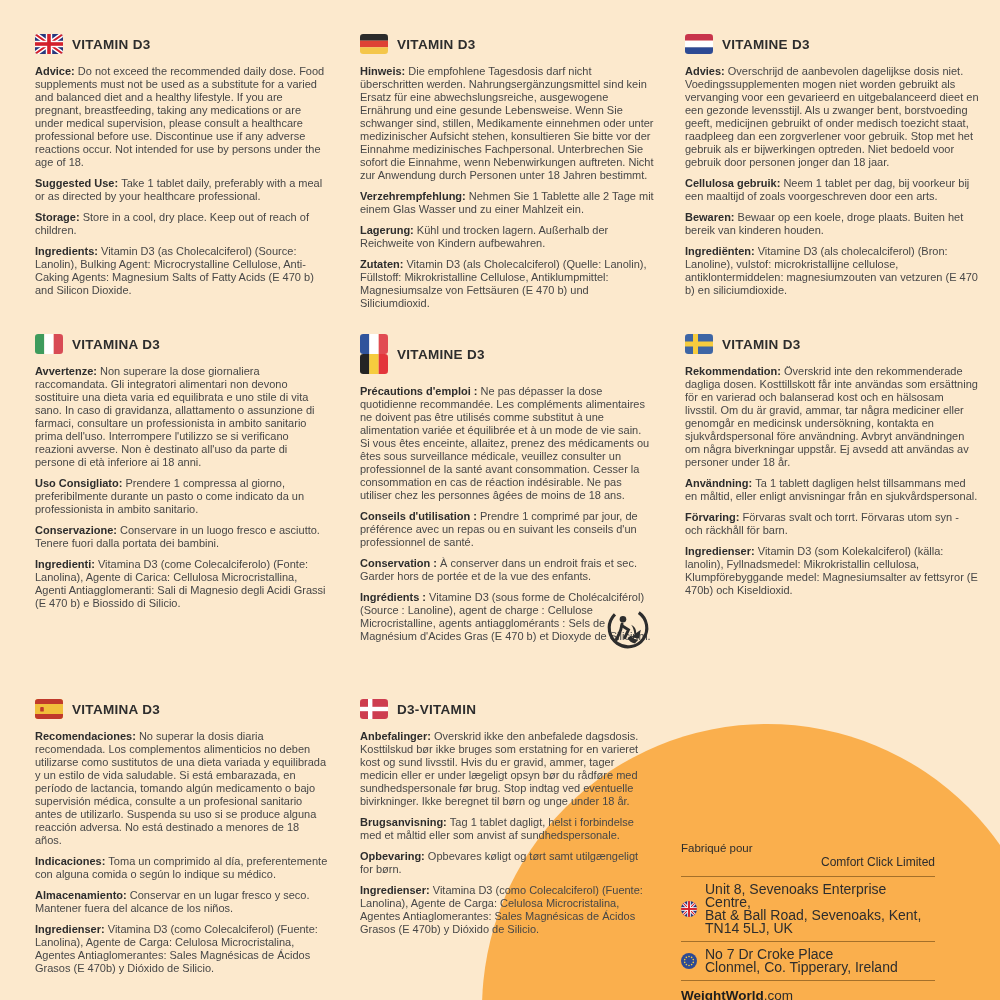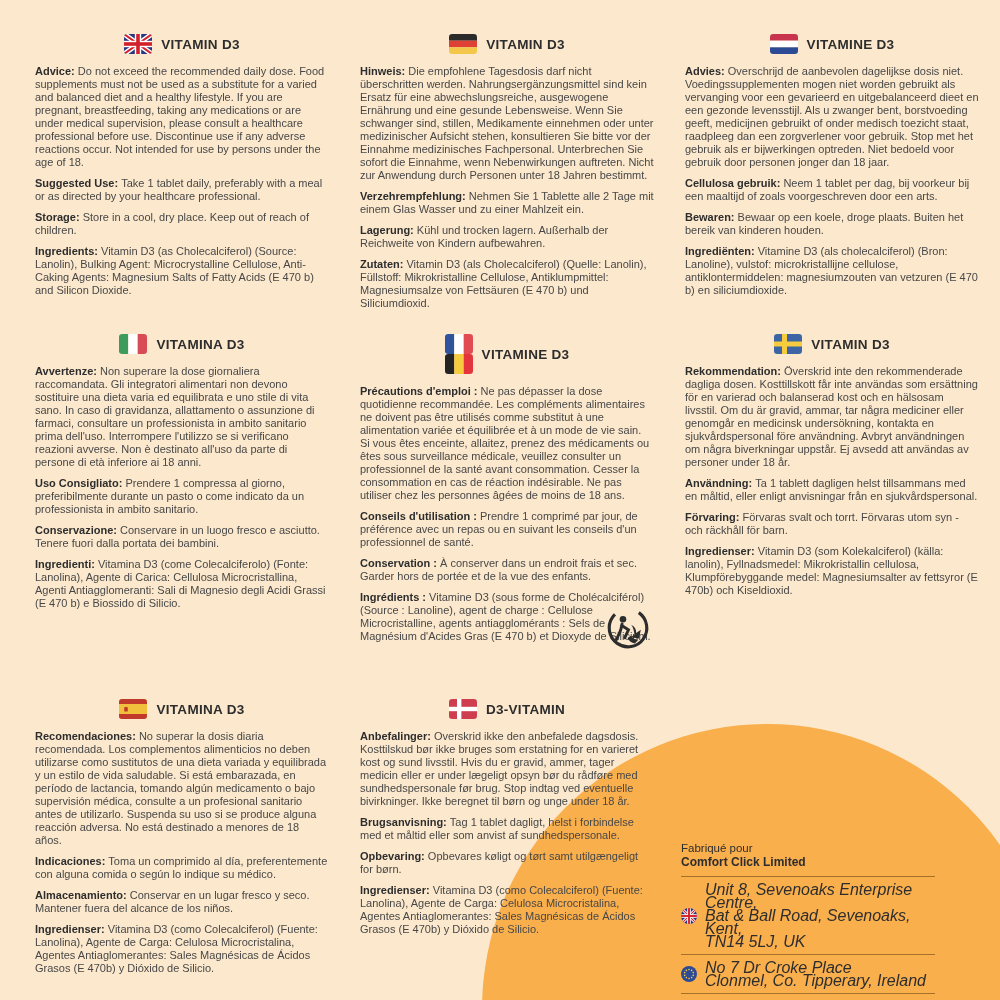--- a/index.html
+++ b/index.html
@@ -3,34 +3,34 @@
 <meta charset="utf-8">
 <style>
   html,body{margin:0;padding:0;}
   .page{position:relative;width:1000px;height:1000px;background:#FCE9CD;overflow:hidden;
         font-family:"Liberation Sans",sans-serif;color:#474747;}
   .circle{position:absolute;left:482px;top:724px;width:570px;height:570px;border-radius:50%;background:#FAAF4D;}
   .section{position:absolute;width:294px;}
   .sec-0{left:35px;top:34px}.sec-1{left:360px;top:34px}.sec-2{left:685px;top:34px}
   .sec-3{left:35px;top:334px}.sec-4{left:360px;top:334px}.sec-5{left:685px;top:334px}
   .sec-6{left:35px;top:699px}.sec-7{left:360px;top:699px}
-  .sec-head{display:flex;align-items:center;gap:9px;margin-bottom:11px;justify-content:center;}
+  .sec-head{display:flex;align-items:center;gap:9px;margin-bottom:11px;}
   .sec-head svg{display:block;flex:0 0 auto;}
   .sec-title{margin:0;font-size:13.5px;font-weight:bold;color:#2d2d2d;letter-spacing:.3px;}
   .para{margin:0 0 8px;font-size:11px;line-height:13px;}
   .plabel{font-weight:bold;color:#2d2d2d;}
   .triman{position:absolute;left:606px;top:606px;}
   .footer{position:absolute;left:681px;top:841px;width:254px;color:#2d2d2d;}
   .made-for{font-size:11.5px;line-height:14px;}
-  .company{font-size:12px;font-weight:bold;line-height:15px;padding-bottom:6px;}
+  .company{font-size:12px;font-weight:normal;line-height:15px;padding-bottom:6px;text-align:right;}
   .divider{border-top:1px solid rgba(60,35,0,.45);height:0;}
   .addr-row{display:flex;gap:8px;align-items:center;padding:6px 0;}
   .addr-icon{flex:0 0 16px;width:16px;height:16px;}
   .addr-icon svg{display:block;}
-  .addr-text{font-size:16px;line-height:13px;white-space:pre-line;font-style:italic;}
+  .addr-text{font-size:14px;line-height:13px;white-space:pre-line;}
   .brand{font-size:13.5px;padding-top:7px;}
   .brand b{font-weight:bold;color:#1e1e1e;margin-top:16px;}
 </style>
 </head>
 <body>
 
 <div class="page">
   <div class="circle"></div>
 
   <div id="sections-root">

